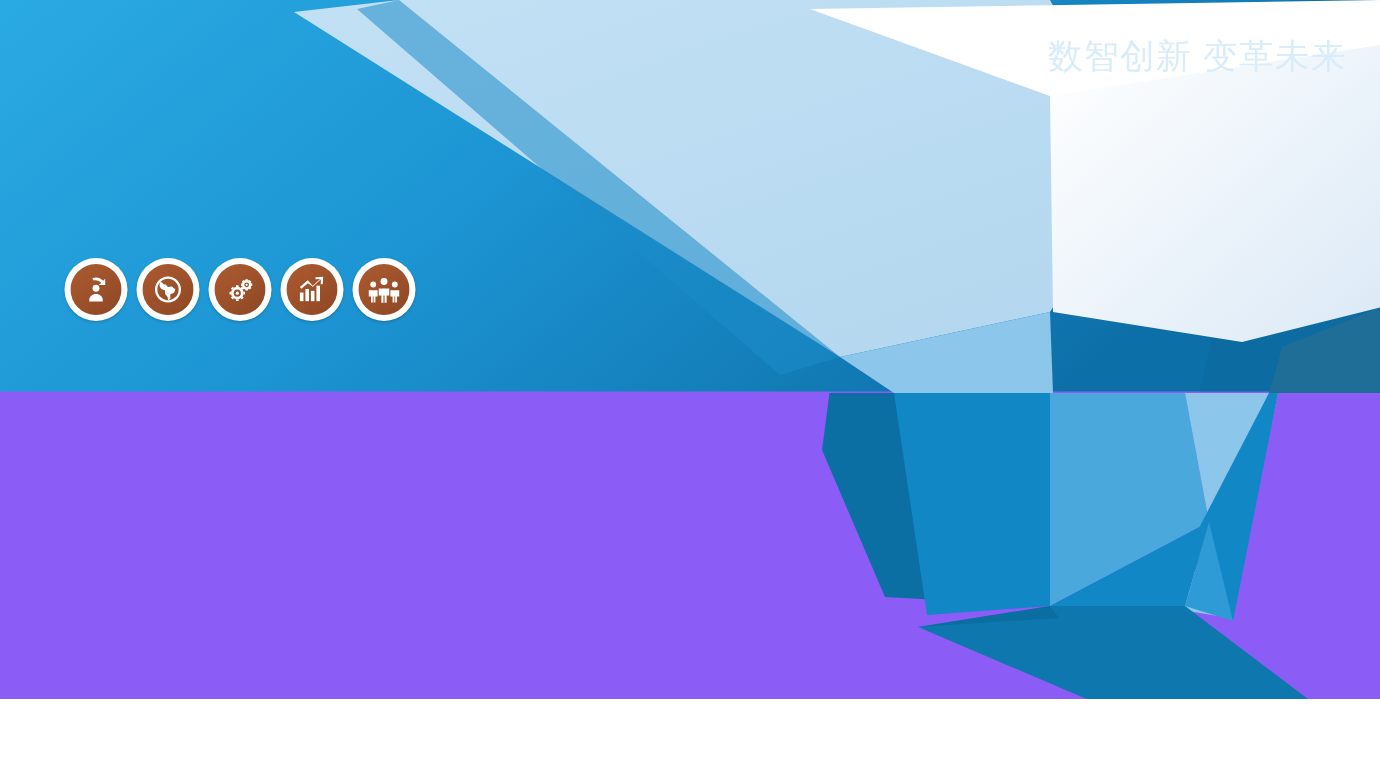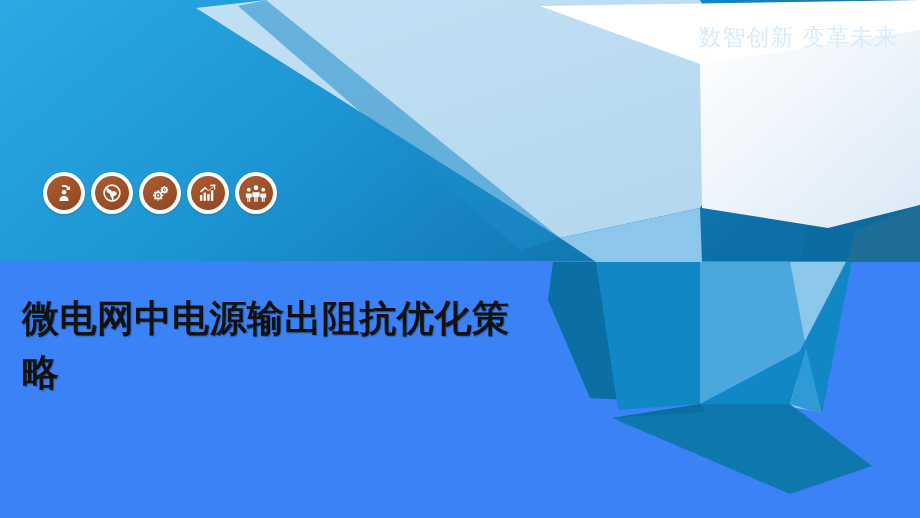--- a/index.html
+++ b/index.html
@@ -1,23 +1,23 @@
 <!DOCTYPE html>
 <html><head>
 <meta charset="utf-8">
 <style>
   html,body{margin:0;padding:0;background:#fff;}
   body{font-family:"Liberation Sans","DejaVu Sans",sans-serif;}
 
   #slide{
     position:relative;
     width:920px;
-    height:518px;
+    height:466px;
     overflow:hidden;
-    background:#3b82f6;
+    background:#8b5cf6;
   }
 
   
   #bg-art{
     position:absolute;
     left:0; top:0;
     width:920px; height:518px;
     display:block;
   }
 
@@ -196,17 +196,14 @@
           <circle cx="5.2" cy="8.4" r="2.1"></circle>
           <path d="M2 12.6h6.4v4.4H6.8v4.4H5.5v-4.4h-.6v4.4H3.6v-4.4H2z"></path>
           <circle cx="20.8" cy="8.4" r="2.1"></circle>
           <path d="M17.6 12.6H24v4.4h-1.6v4.4h-1.3v-4.4h-.6v4.4h-1.3v-4.4h-1.6z"></path>
         </svg>
       </span>
     </div>
 
   </div>
 
-  <div id="title-block">
-    <h1 id="slide-title">微电网中电源输出阻抗优化策略</h1>
-  </div>
 
 </div>
 
 </body></html>

